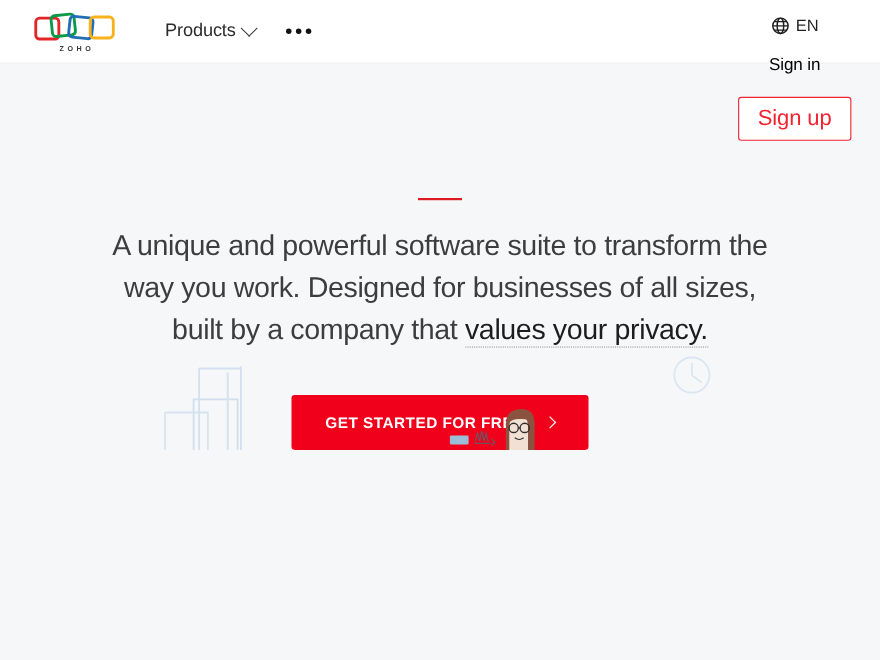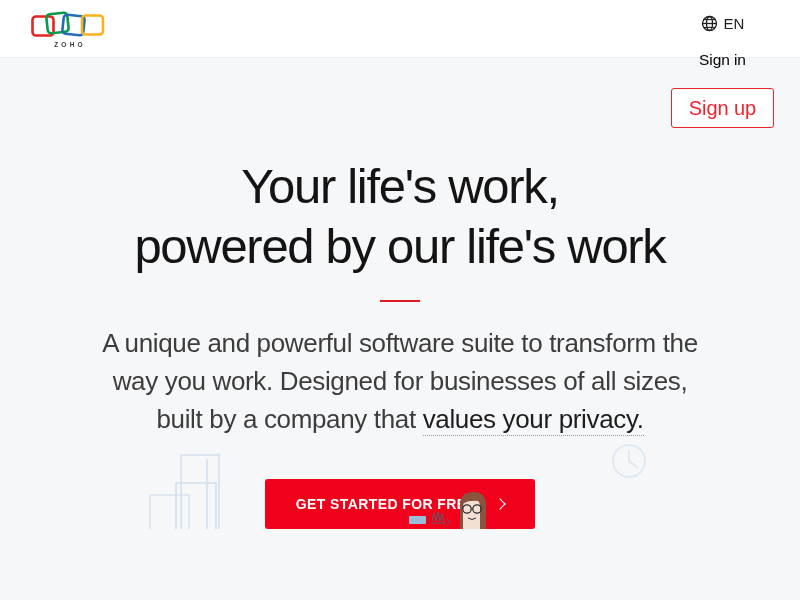--- a/index.html
+++ b/index.html
@@ -213,20 +213,31 @@
   <div class="logo">
     <svg width="78" height="32" viewBox="0 0 78 32">
       <rect x="2.5" y="6.5" width="21" height="19" rx="3.5" fill="none" stroke="#e42527" stroke-width="2.6"></rect>
       <rect x="17" y="3.5" width="21" height="19" rx="3.5" fill="none" stroke="#089949" stroke-width="2.6" transform="rotate(-6 27.5 13)"></rect>
       <rect x="33" y="5.5" width="21" height="19" rx="3.5" fill="none" stroke="#226db4" stroke-width="2.6" transform="rotate(6 43.5 15)"></rect>
       <rect x="52" y="5.5" width="21" height="19" rx="3.5" fill="none" stroke="#f9b21d" stroke-width="2.6"></rect>
     </svg>
     <span style="font-size:6.5px;letter-spacing:3.2px;font-weight:700;color:#3a3a3a;margin-top:-1px;margin-left:2px;">ZOHO</span>
   </div>
 
+  <div class="nav-left">
+    <div class="nav-item">
+      <span>Products</span>
+      <span class="chev-down"></span>
+    </div>
+    <div class="dots">
+      <i></i>
+      <i></i>
+      <i></i>
+    </div>
+  </div>
 
   <div class="nav-right">
 
     <div class="icon-btn">
       <svg width="21" height="21" viewBox="0 0 21 21">
         <circle cx="9" cy="9" r="6.6" fill="none" stroke="#1d1d1d" stroke-width="1.5"></circle>
         <line x1="13.7" y1="13.7" x2="19" y2="19" stroke="#1d1d1d" stroke-width="1.5" stroke-linecap="round"></line>
       </svg>
     </div>
 
@@ -252,24 +263,20 @@
     </div>
 
     <a class="signin">Sign in</a>
 
     <button class="signup">Sign up</button>
   </div>
 </div>
 
 <div class="hero">
 
-  <h1>
-    <span>Your life's work,</span><br>
-    <span>powered by our life's work</span>
-  </h1>
 
   <div class="divider"></div>
 
   <p>
     <span>A unique and powerful software suite to transform the way you work. Designed for businesses of all sizes, built by a company that </span><a class="privacy-link">values your privacy.</a>
   </p>
 
   <button class="cta">
     <span>GET STARTED FOR FREE</span>
     <span class="chev-r"></span>

